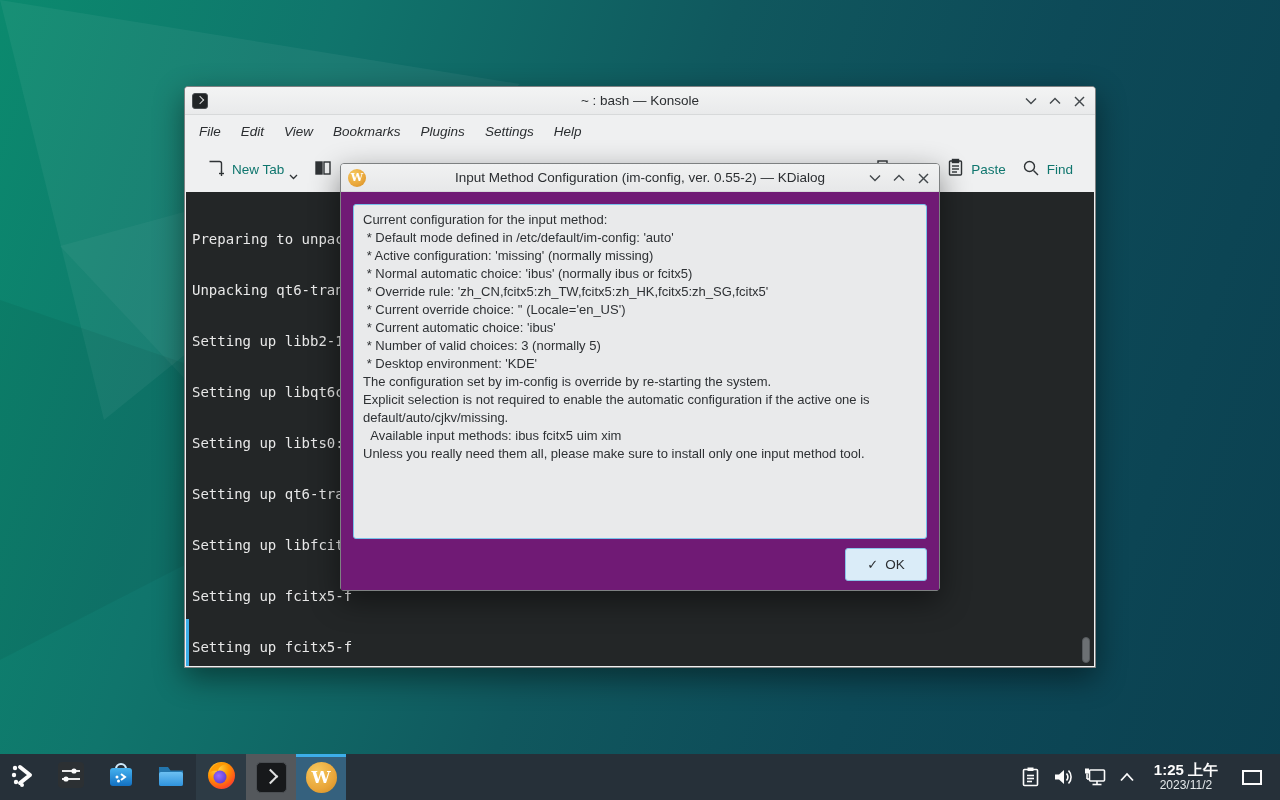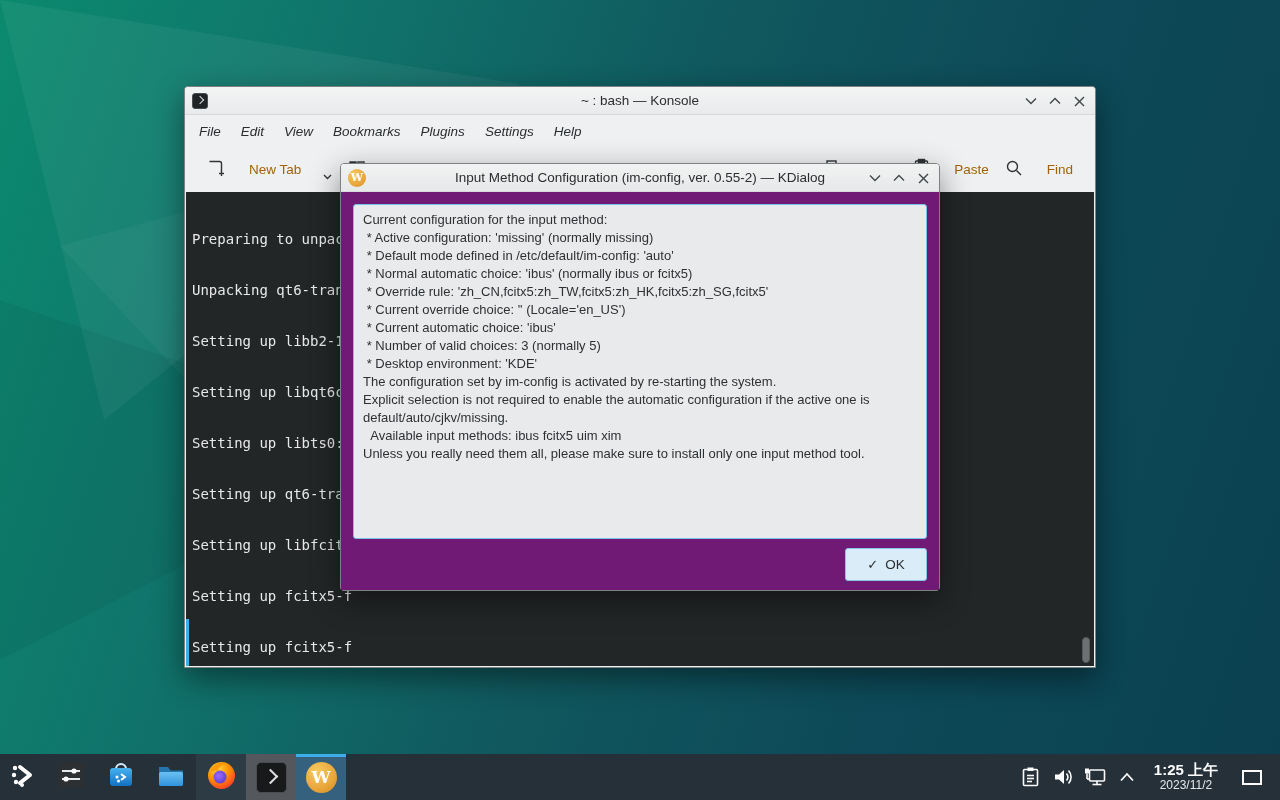--- a/index.html
+++ b/index.html
@@ -31,21 +31,21 @@
 
   
   #konsole { left:184px; top:86px; width:912px; height:582px; }
   .app-icon-16 { width:16px; height:16px; margin-left:7px; border-radius:3px;
     background:#212426; border:1px solid #4a4e51; position:relative; }
   .app-icon-16::after { content:""; position:absolute; left:4px; top:3px; width:5px; height:5px;
     border-top:1.5px solid #d9dadb; border-right:1.5px solid #d9dadb; transform:rotate(45deg); }
   .menubar { height:32px; display:flex; align-items:center; padding-left:4px; background:#eff0f1; }
   .menu-item { padding:4px 10px; font-size:13.5px; color:#2b2e31; border-radius:3px;font-style:italic; }
   .toolbar { height:44px; display:flex; align-items:center; padding:0 14px; background:#eff0f1; }
-  .tb-btn { display:flex; align-items:center; gap:24px; font-size:13.5px; color:#a16207;
+  .tb-btn { display:flex; align-items:center; gap:7px; font-size:13.5px; color:#0f766e;
     padding:6px 8px; border-radius:3px; }
   .tb-btn svg { stroke:#2f3336; stroke-width:1.4; fill:none; }
   .tb-spacer { flex:1; }
   .tb-chevron { margin-left:-2px; margin-top:12px; }
   .terminal { position:absolute; left:1px; right:1px; top:105px; bottom:1px;
     background:#232627; overflow:hidden;
     font-family:"DejaVu Sans Mono", monospace; font-size:14px; line-height:17px; color:#e8e8e8; }
   .term-inner { padding:5px 6px 0 6px; white-space:pre; }
   .activity-bar { position:absolute; left:0; top:427px; width:3px; height:51px; background:#3daee9; }
   .scroll-thumb { position:absolute; right:4px; bottom:3px; width:8px; height:26px;
@@ -250,29 +250,29 @@
         <svg width="11" height="11" viewBox="0 0 11 11">
             <line x1="1" y1="1" x2="10" y2="10"></line>
             <line x1="10" y1="1" x2="1" y2="10"></line>
           </svg>
       </div>
     </div>
   </div>
   <div class="dlg-body">
     <div class="msg-frame">
       <div class="msg-line">Current configuration for the input method:</div>
+      <div class="msg-line"> * Default mode defined in /etc/default/im-config: 'auto'</div>
       <div class="msg-line"> * Active configuration: 'missing' (normally missing)</div>
-      <div class="msg-line"> * Default mode defined in /etc/default/im-config: 'auto'</div>
       <div class="msg-line"> * Normal automatic choice: 'ibus' (normally ibus or fcitx5)</div>
       <div class="msg-line"> * Override rule: 'zh_CN,fcitx5:zh_TW,fcitx5:zh_HK,fcitx5:zh_SG,fcitx5'</div>
       <div class="msg-line"> * Current override choice: '' (Locale='en_US')</div>
       <div class="msg-line"> * Current automatic choice: 'ibus'</div>
       <div class="msg-line"> * Number of valid choices: 3 (normally 5)</div>
       <div class="msg-line"> * Desktop environment: 'KDE'</div>
-      <div class="msg-line">The configuration set by im-config is activated by re-starting the system.</div>
+      <div class="msg-line">The configuration set by im-config is override by re-starting the system.</div>
       <div class="msg-line">Explicit selection is not required to enable the automatic configuration if the active one is default/auto/cjkv/missing.</div>
       <div class="msg-line">  Available input methods: ibus fcitx5 uim xim</div>
       <div class="msg-line">Unless you really need them all, please make sure to install only one input method tool.</div>
     </div>
     <div class="ok-btn">
       <span class="check-glyph">✓</span>
       <span>OK</span>
     </div>
   </div>
 </div>

